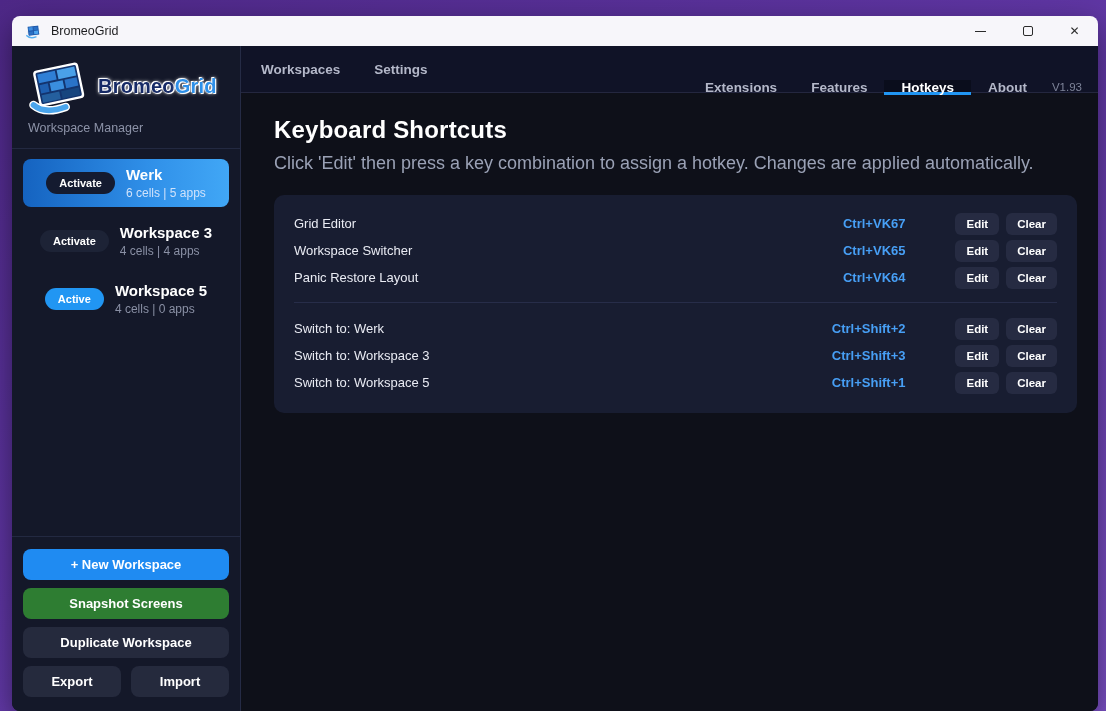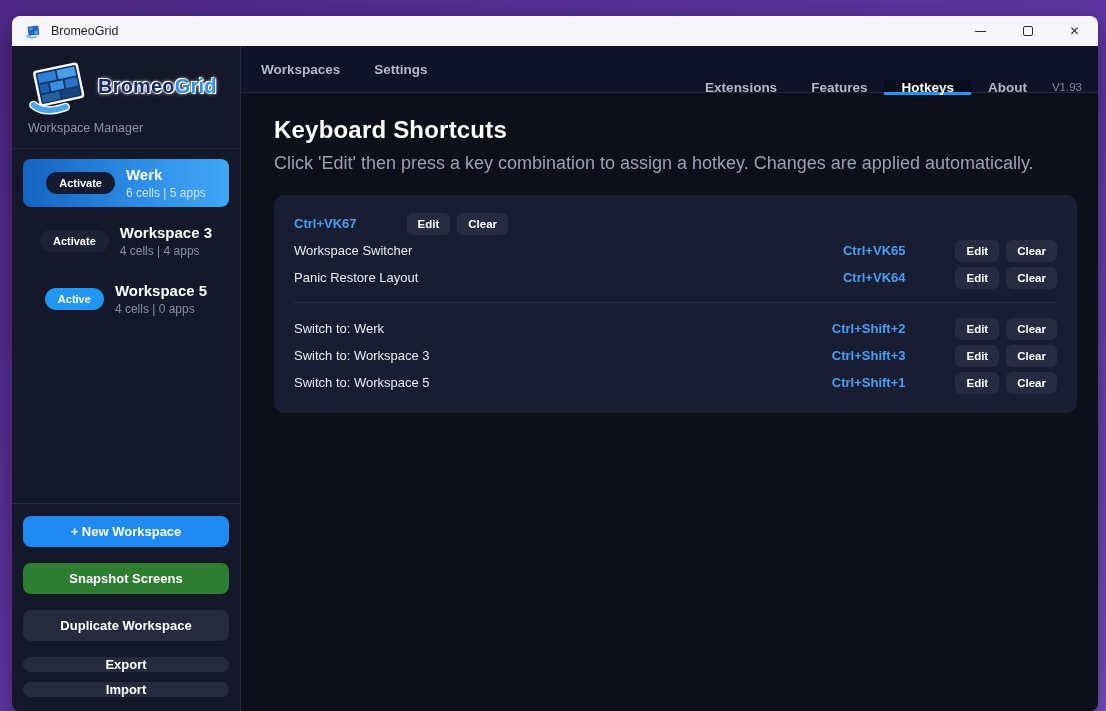--- a/index.html
+++ b/index.html
@@ -37,25 +37,25 @@
   .ws-item.selected .ws-badge { background:#141b30; }
   .ws-badge.blue { background:#2196f3; }
   .ws-text { min-width:0; }
   .ws-name { font-size:15px; font-weight:bold; color:#fff; line-height:1.2; }
   .ws-meta { font-size:12px; color:#8a90a5; margin-top:2px; }
   .ws-item.selected .ws-meta { color:#cfe2fb; }
 
   .sidebar-spacer { flex:1; }
   .sidebar-actions { padding:12px 11px 14px; border-top:1px solid #232941; }
   .sb-btn { width:100%; height:31px; border:none; border-radius:8px; color:#fff; font-weight:bold; font-size:13px;
-            font-family:"Liberation Sans",sans-serif; margin-bottom:16px; cursor:pointer; display:block; }
+            font-family:"Liberation Sans",sans-serif; margin-bottom:8px; cursor:pointer; display:block; }
   .sb-btn.blue { background:#1f8bf2; }
   .sb-btn.green { background:#2e7d32; }
   .sb-btn.dark { background:#252a3d; }
-  .sb-row { display:flex; gap:10px;flex-direction:column; }
+  .sb-row { display:flex; gap:10px; }
   .sb-row .sb-btn { margin-bottom:0; flex:1; }
 
   
   .main { flex:1; display:flex; flex-direction:column; min-width:0; background:#0e1019; }
   .navbar { height:47px; flex:0 0 auto; background:#101327; border-bottom:1px solid #24273f; display:flex; align-items:stretch; padding-left:3px; }
   .nav-tab { display:flex; align-items:center; padding:0 17px; font-size:13.5px; font-weight:bold; color:#b4b8c9; cursor:pointer; }
   .nav-tab.active { background:#0a0d1c; color:#ffffff; box-shadow:inset 0 -3px 0 #2196f3; }
   .nav-right { margin-left:auto; display:flex; align-items:center;margin-top:36px; }
   .nav-version { display:flex; align-items:center; padding:0 16px 0 8px; font-size:11.5px; color:#7e8499; }
 
@@ -174,20 +174,21 @@
             <div class="nav-version">V1.93</div>
           </div>
         </div>
 
         <div class="content">
           <div class="page-title">Keyboard Shortcuts</div>
           <div class="page-desc">Click 'Edit' then press a key combination to assign a hotkey. Changes are applied automatically.</div>
 
           <div class="panel">
             <div class="hk-row">
+              <span class="hk-label">Grid Editor</span>
               <span class="hk-key">Ctrl+VK67</span>
               <button class="hk-btn">Edit</button>
               <button class="hk-btn">Clear</button>
             </div>
             <div class="hk-row">
               <span class="hk-label">Workspace Switcher</span>
               <span class="hk-key">Ctrl+VK65</span>
               <button class="hk-btn">Edit</button>
               <button class="hk-btn">Clear</button>
             </div>

